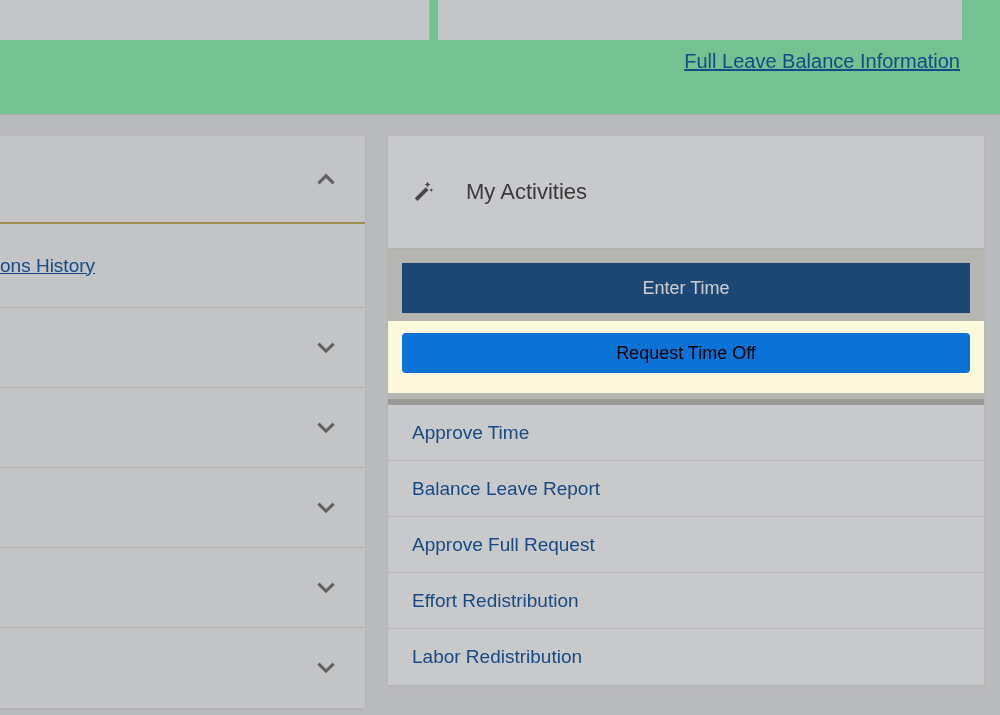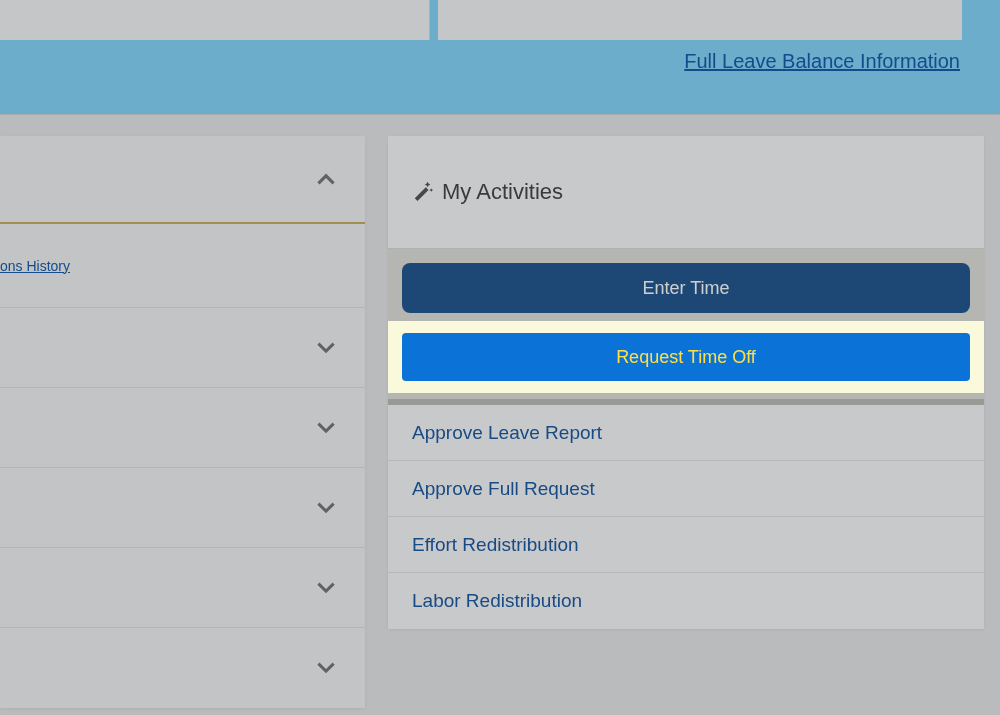--- a/index.html
+++ b/index.html
@@ -12,21 +12,21 @@
     background: rgba(60,60,60,0.25);
     pointer-events: none;
     z-index: 50;
   }
 
   
   .top-area {
     position: absolute;
     left: 0; top: 0; right: 0;
     height: 115px;
-    background: #7dd3fc;
+    background: #86efac;
     border-bottom: 1px solid #cfcfd1;
   }
   .top-inner {
     position: absolute;
     left: 0; top: 0;
     width: 430px; height: 40px;
     background: #f3f4f6;
     border-right: 1px solid #d4d4d6;
   }
   .top-inner2 {
@@ -65,21 +65,21 @@
     right: 26px; top: 30px;
   }
   .sidebar-link-row {
     height: 84px;
     position: relative;
     border-bottom: 1px solid #dcdcde;
     display: flex; align-items: center;
   }
   .sidebar-link {
     color: #0851a6;
-    font-size: 14px;
+    font-size: 19px;
     text-decoration: underline;
     margin-left: 0;
   }
   .sidebar-collapsed {
     height: 80px;
     position: relative;
     border-bottom: 1px solid #dcdcde;
   }
   .sidebar-collapsed .chevron {
     position: absolute;
@@ -94,41 +94,41 @@
     left: 388px; top: 136px;
     width: 596px;
     background: #f4f5f7;
     box-shadow: 0 1px 3px rgba(0,0,0,0.08);
   }
   .panel-header {
     height: 113px;
     display: flex;
     align-items: center;
     padding-left: 24px;
-    gap: 8px;
+    gap: 32px;
     border-bottom: 1px solid #d7d7d9;
     background: #f7f8fa;
   }
   .panel-header .wand svg { width: 22px; height: 22px; fill: #4a4b4e; }
   .panel-title {
     font-size: 22px;
     color: #3a3b3e;
     font-weight: 500;
   }
 
   .button-block {
     background: #dedfda;
     padding: 14px 14px 0 14px;
   }
   .btn {
     display: flex;
     align-items: center;
     justify-content: center;
     height: 50px;
-    border-radius: 8px;
+    border-radius: 0;
     font-size: 18px;
     color: #fff;
     cursor: pointer;
     border: none;
     width: 100%;
   }
   .btn-dark { background: #134d8a; margin-bottom: 14px; }
 
   
   .highlight-wrap {
@@ -136,24 +136,24 @@
     left: 388px;
     top: 472px; 
     width: 596px;
     height: 72px;
     background: #fbf9db;
     z-index: 100;
     padding: 12px 14px;
   }
   .btn-bright {
     background: #0b72d8;
-    height: 48px;
+    height: 40px;
     border-radius: 4px;
     display: flex; align-items: center; justify-content: center;
-    color: #fde047; font-size: 18px;
+    color: #000000; font-size: 18px;
     cursor: pointer;
   }
 
   
   .spacer-for-highlight { height: 72px; }
 
   .divider-thick {
     height: 6px;
     background: #b9bab5;
   }
@@ -241,21 +241,22 @@
   </div>
 
   <div class="button-block">
     <button class="btn btn-dark">Enter Time</button>
     <div class="spacer-for-highlight"></div>
   </div>
 
   <div class="divider-thick"></div>
 
   <div class="activity-list">
-    <div class="activity-item">Approve Leave Report</div>
+    <div class="activity-item">Approve Time</div>
+    <div class="activity-item">Balance Leave Report</div>
     <div class="activity-item">Approve Full Request</div>
     <div class="activity-item">Effort Redistribution</div>
     <div class="activity-item" style="border-bottom:none;">Labor Redistribution</div>
   </div>
 </div>
 
 <div class="dim"></div>
 
 <div class="highlight-wrap" style="top: 321px;">
   <div class="btn-bright">Request Time Off</div>

